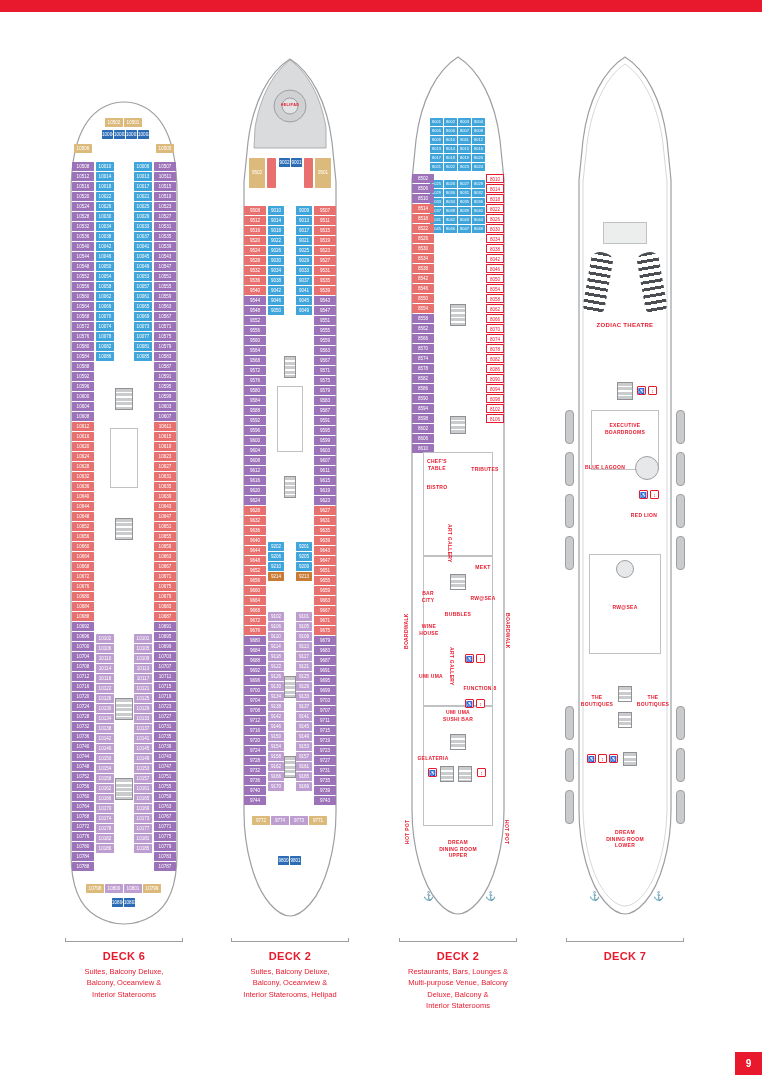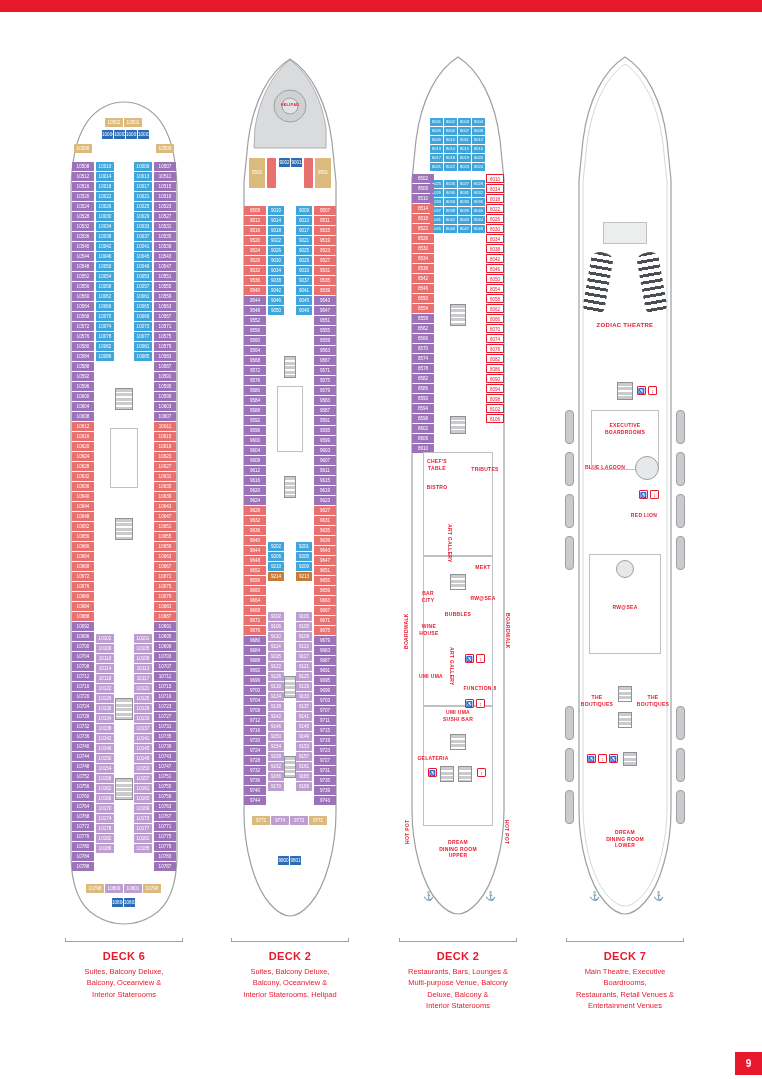--- a/index.html
+++ b/index.html
@@ -818,20 +818,16 @@
     <div class="bracket"></div>
     <div class="capTitle">DECK 2</div>
     <div class="capDesc">Restaurants, Bars, Lounges &amp;
 Multi-purpose Venue, Balcony
 Deluxe, Balcony &amp;
 Interior Staterooms</div>
   </div>
   <div class="cap" style="left:550px;top:938px">
     <div class="bracket"></div>
     <div class="capTitle">DECK 7</div>
-    <div class="capDesc">Main Theatre, Executive
-Boardrooms,
-Restaurants, Retail Venues &amp;
-Entertainment Venues</div>
   </div>
 
   <div class="pagenum">9</div>
 </div>
 
 </body></html>

